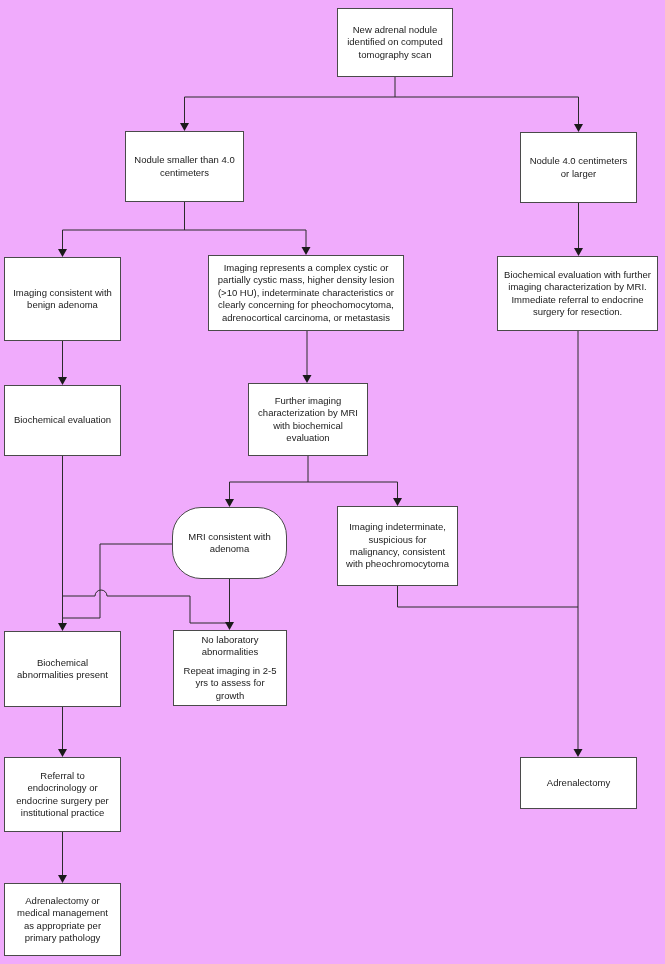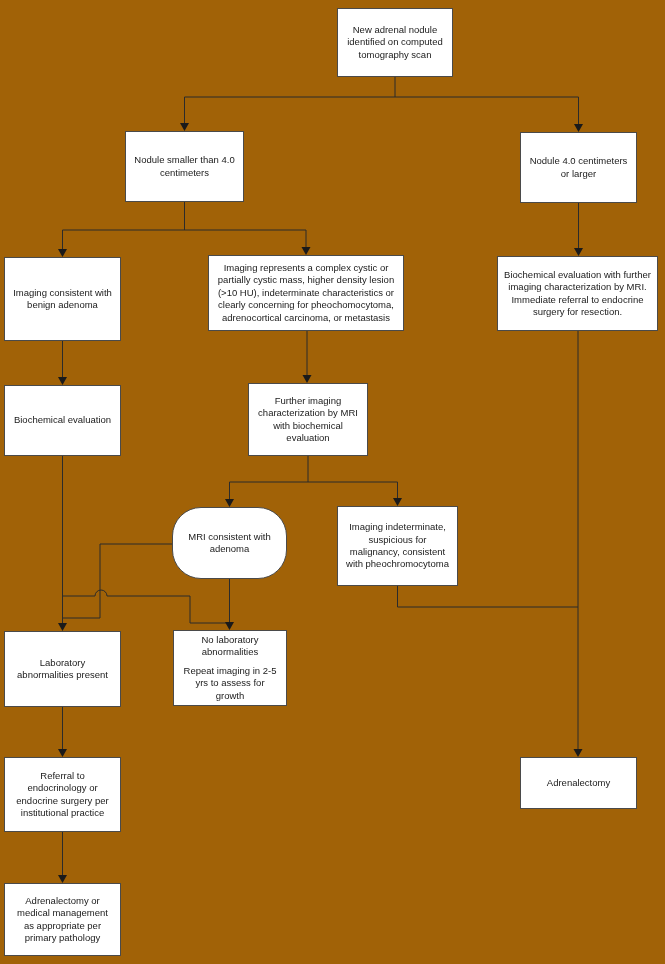--- a/index.html
+++ b/index.html
@@ -5,21 +5,21 @@
   html, body {
     margin: 0;
     padding: 0;
     background: #ffffff;
     font-family: "Liberation Sans", "DejaVu Sans", sans-serif;
   }
   #canvas {
     position: relative;
     width: 665px;
     height: 964px;
-    background: #a16207;
+    background: #f0abfc;
     overflow: hidden;
   }
   .node {
     position: absolute;
     box-sizing: border-box;
     border: 1px solid #4a4a4a;
     background: #ffffff;
     display: flex;
     flex-direction: column;
     align-items: center;
@@ -141,21 +141,21 @@
 
   <div class="node" style="left:172px; top:507px; width:115px; height:72px;border-radius:29px;">
     <span>MRI consistent with adenoma</span>
   </div>
 
   <div class="node" style="left:337px; top:506px; width:121px; height:80px;">
     <span>Imaging indeterminate, suspicious for malignancy, consistent with pheochromocytoma</span>
   </div>
 
   <div class="node" style="left:4px; top:631px; width:117px; height:76px;">
-    <span>Laboratory abnormalities present</span>
+    <span>Biochemical abnormalities present</span>
   </div>
 
   <div class="node" style="left:173px; top:630px; width:114px; height:76px;">
     <span>No laboratory abnormalities</span>
     <span class="gap"></span>
     <span>Repeat imaging in 2-5 yrs to assess for growth</span>
   </div>
 
   <div class="node" style="left:4px; top:757px; width:117px; height:75px;">
     <span>Referral to endocrinology or endocrine surgery per institutional practice</span>

